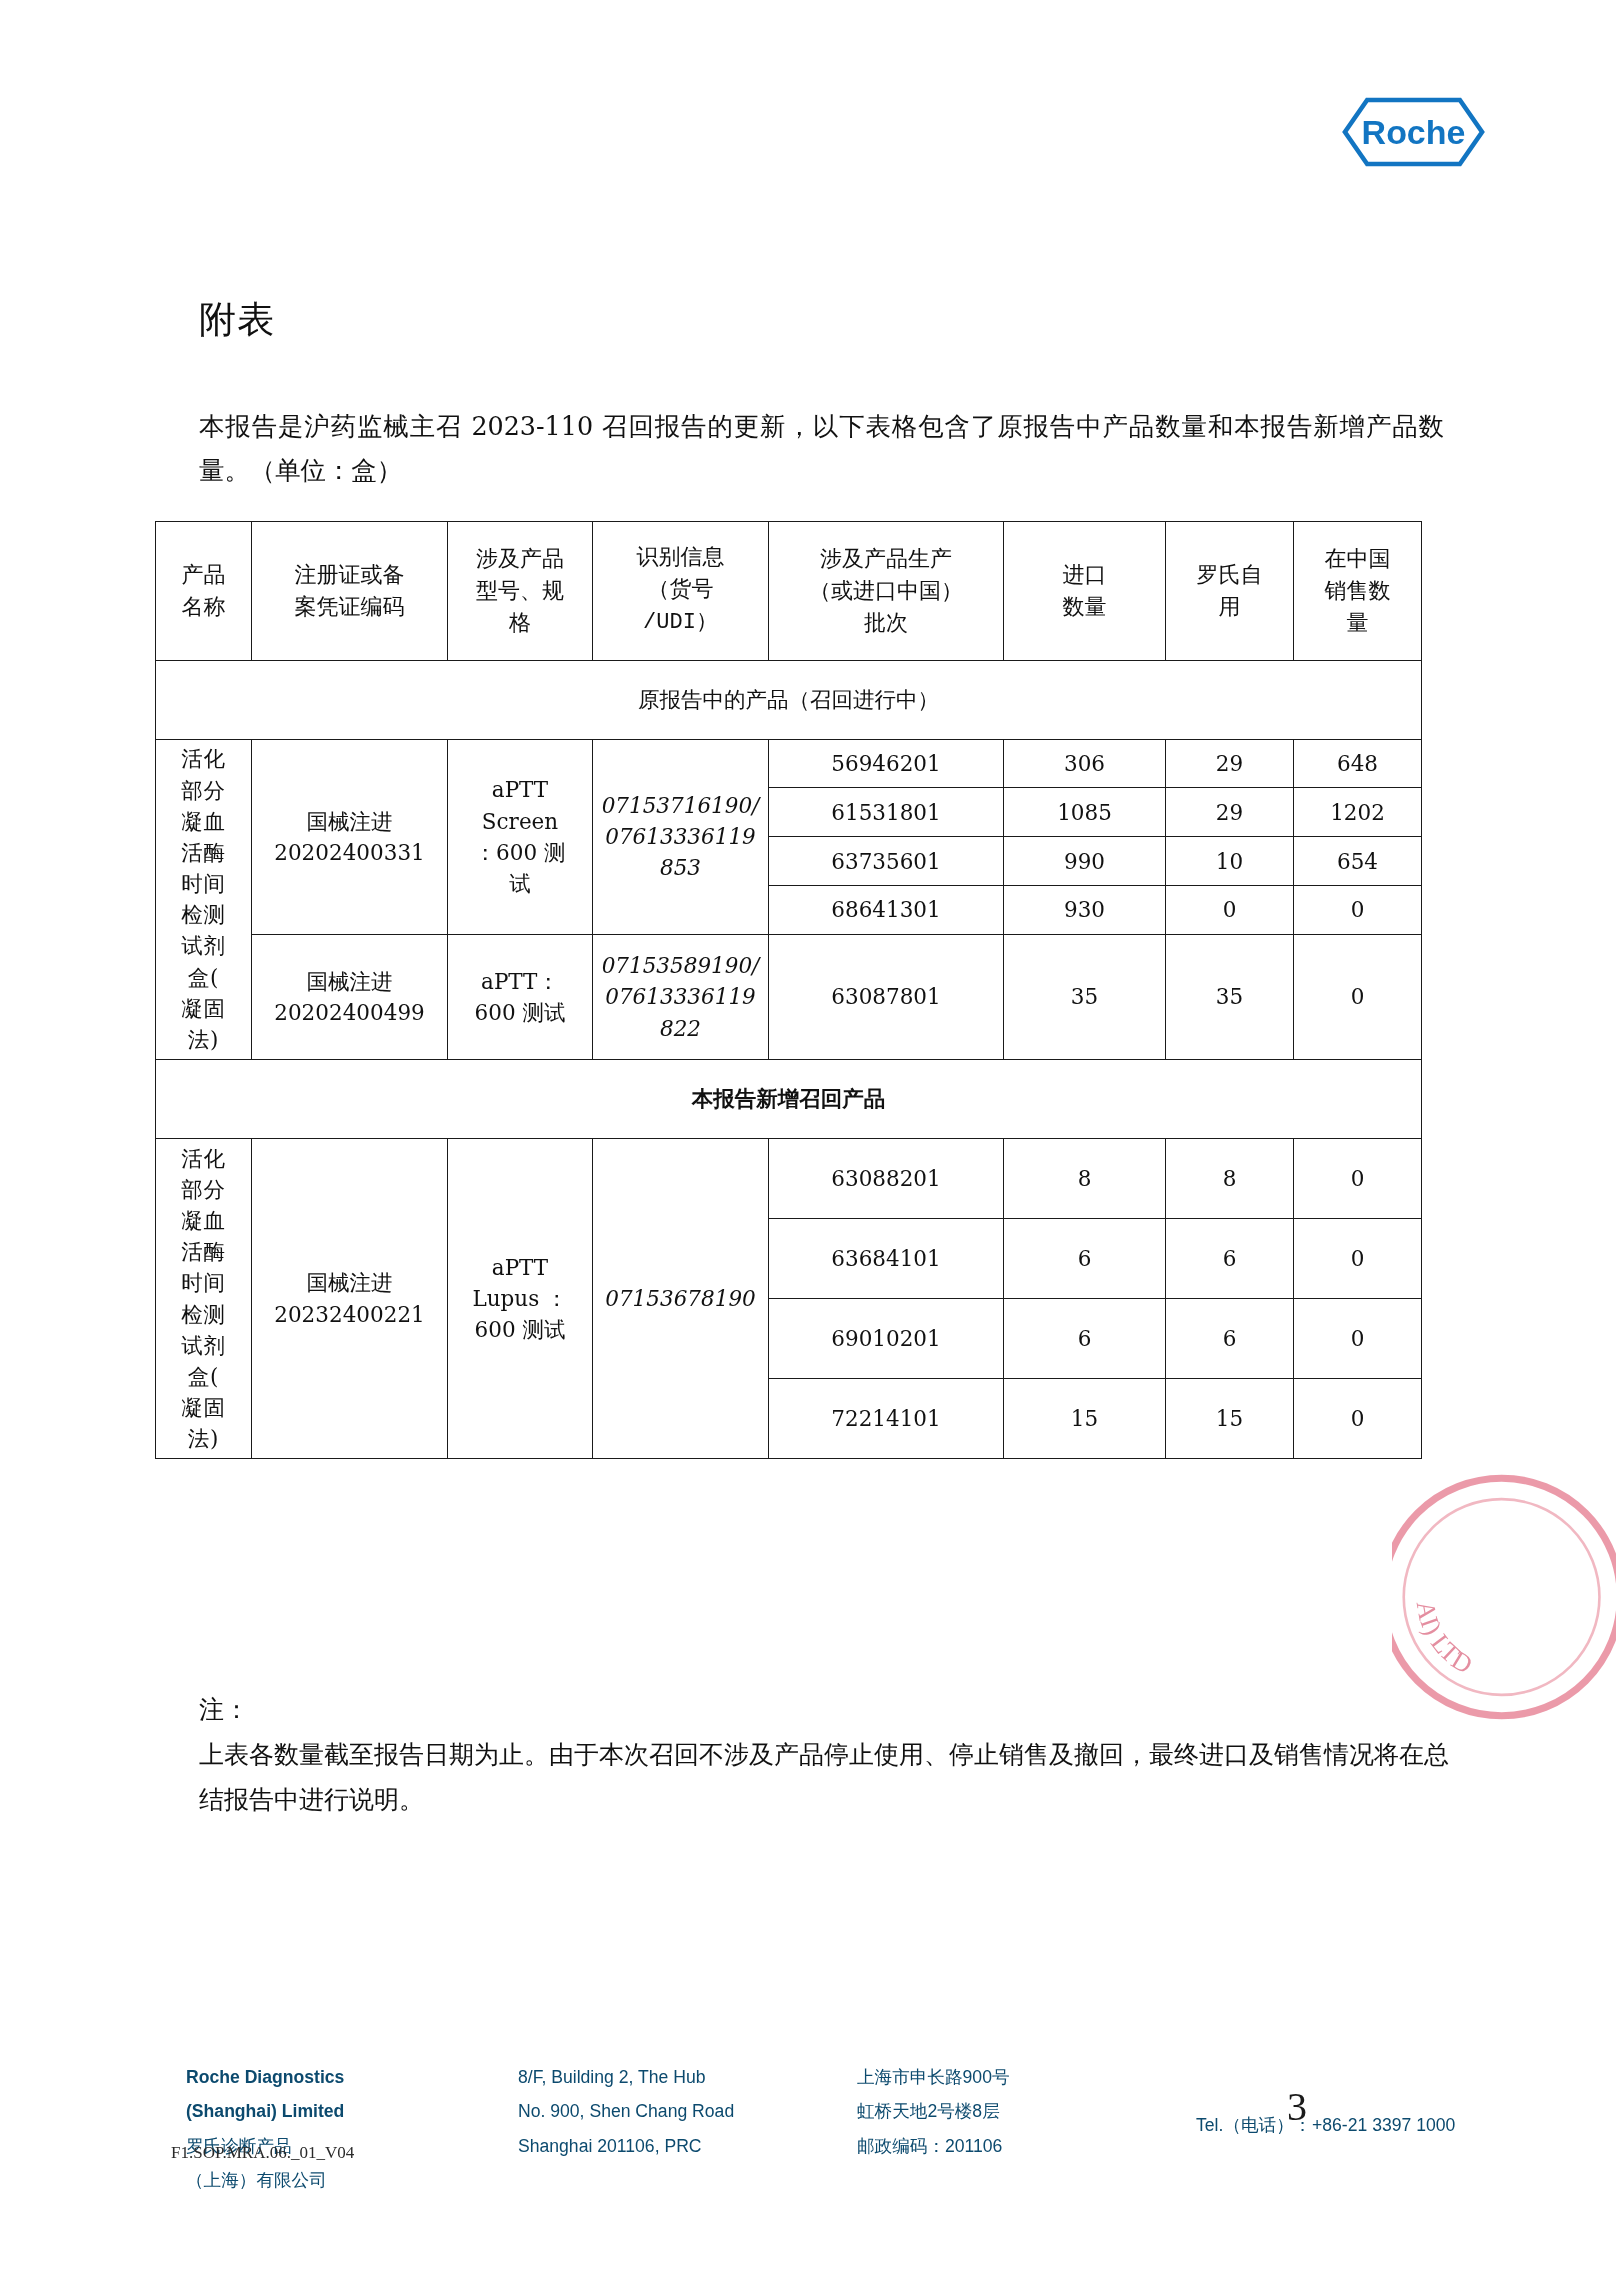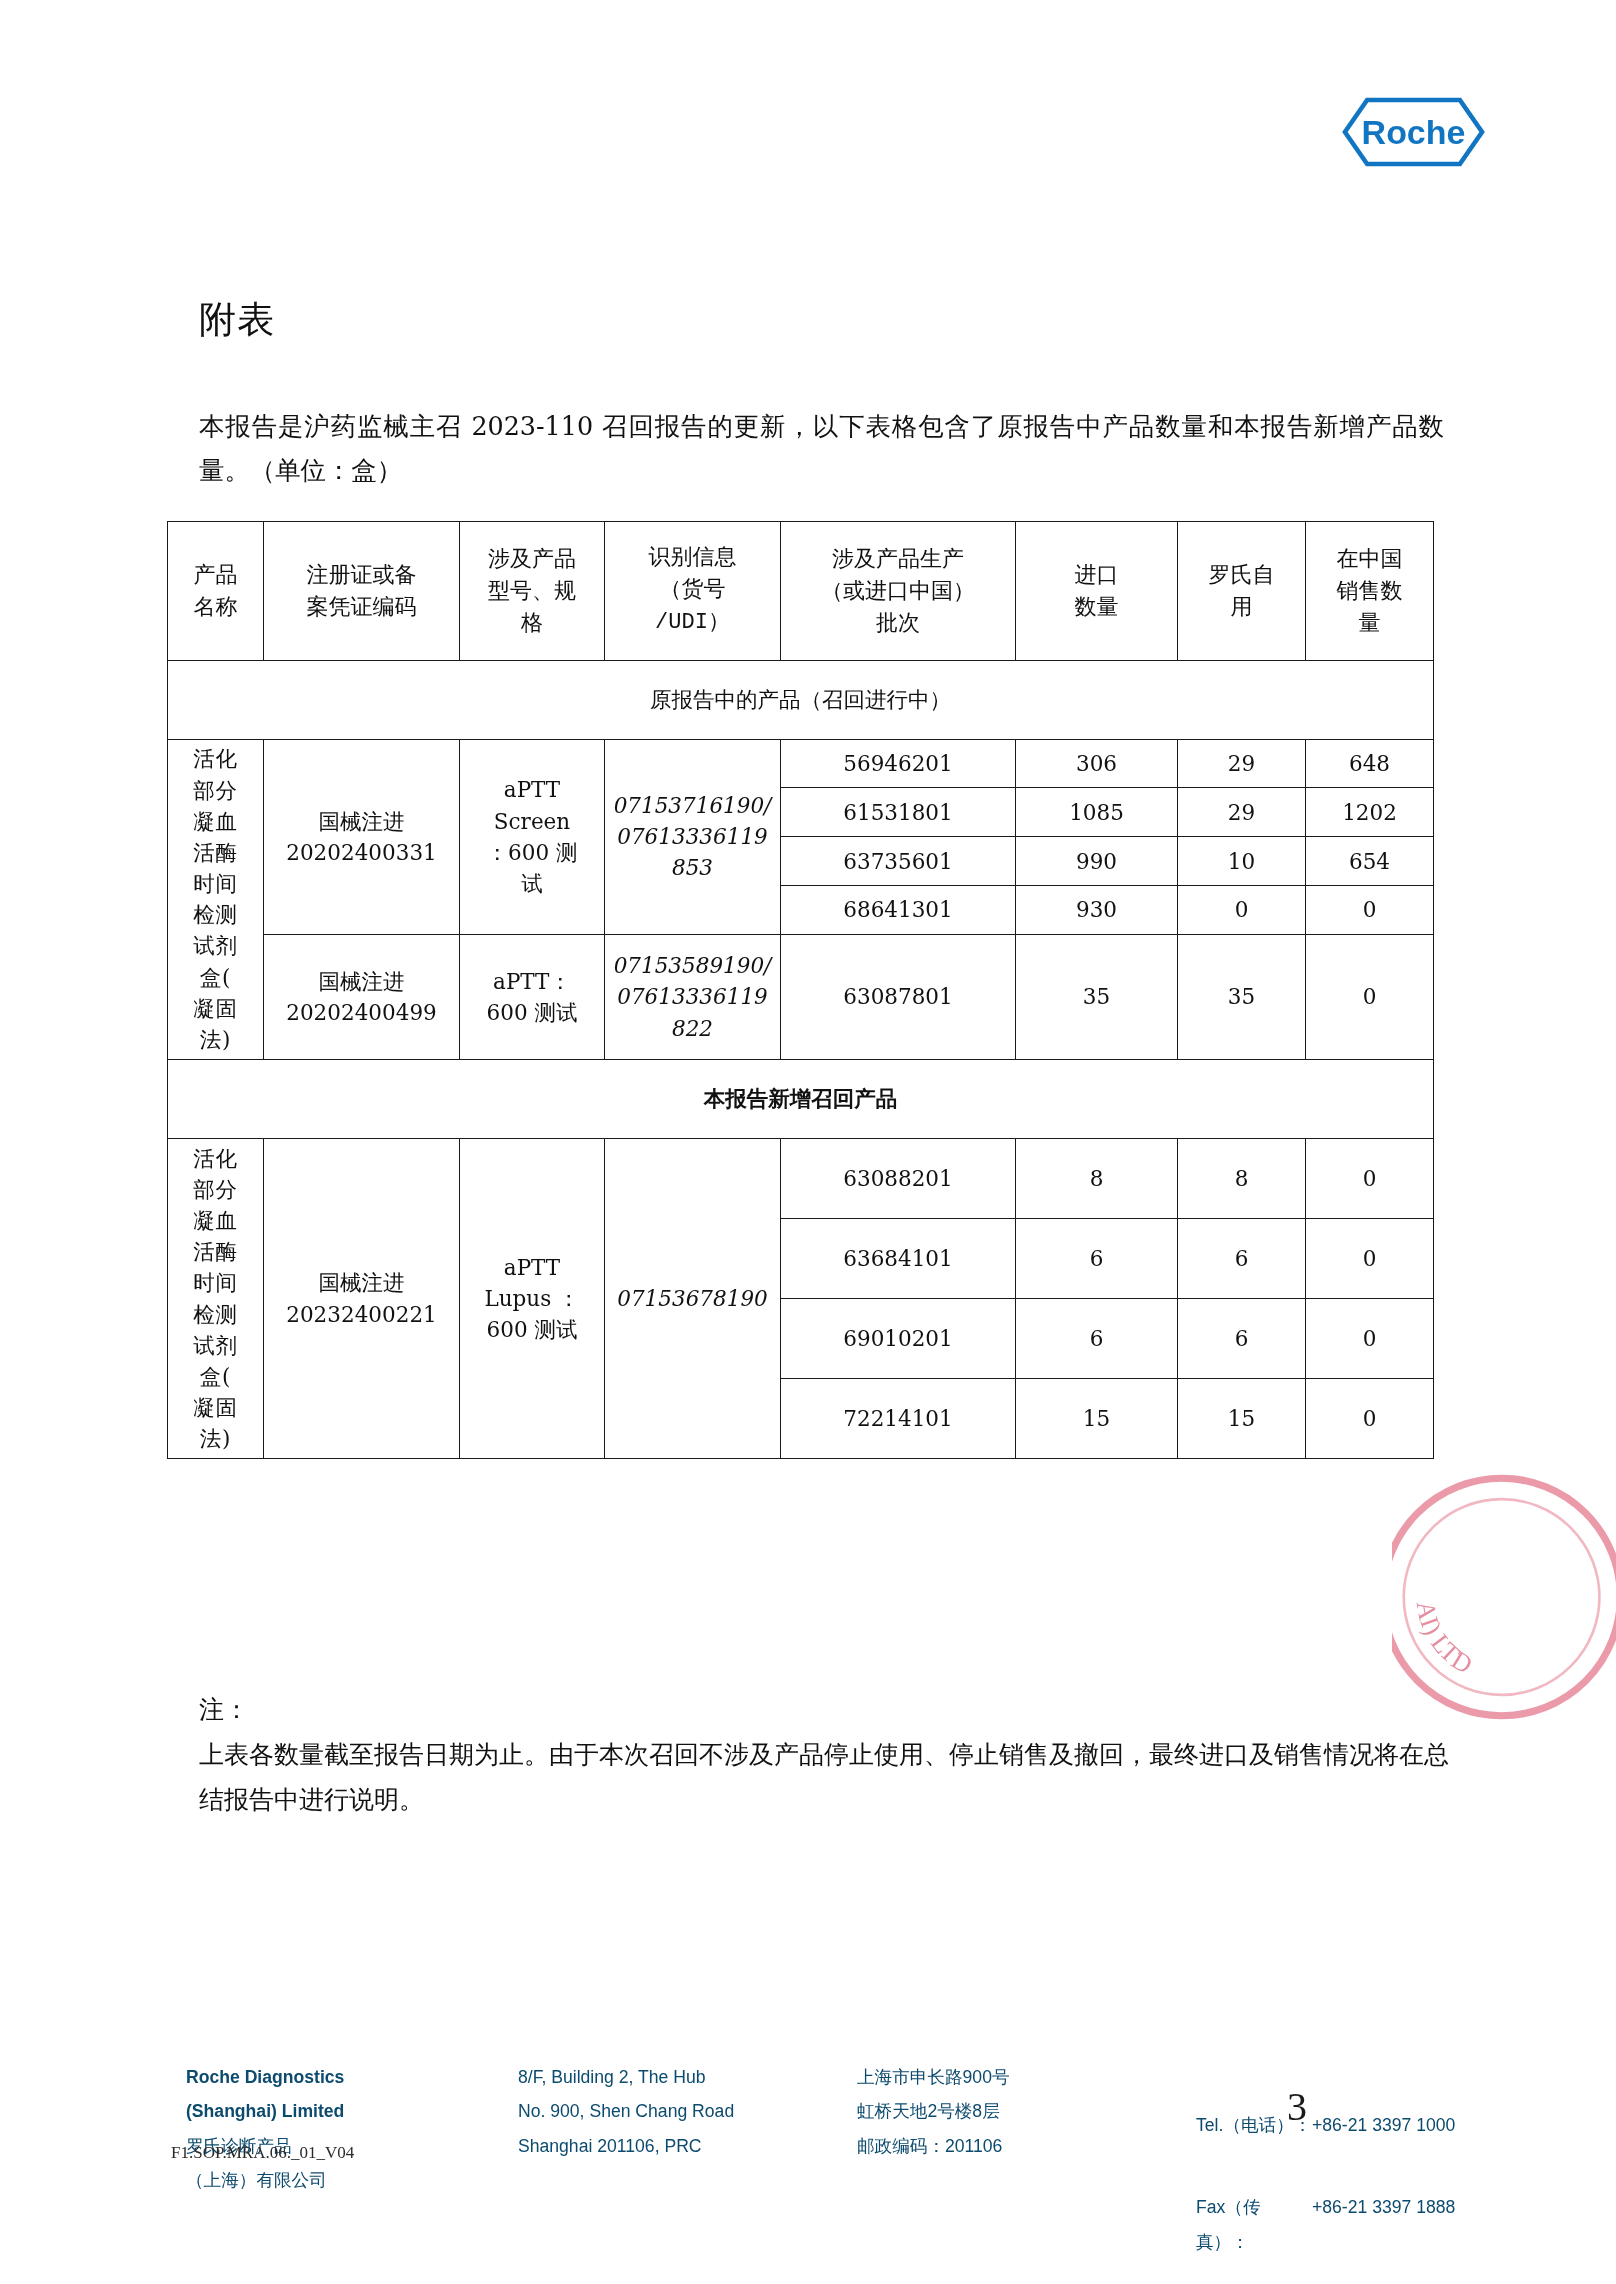--- a/index.html
+++ b/index.html
@@ -49,21 +49,21 @@
     font-size: 25.4px;
     line-height: 1.75;
     text-align: justify;
     font-family: "DejaVu Serif", "Liberation Serif", serif;
   }
 
   
   .tbl-wrap {
     position: absolute;
     top: 521px;
-    left: 167px;
+    left: 155px;
     width: 1072px;
   }
   table.main {
     border-collapse: collapse;
     width: 100%;
     table-layout: fixed;
     font-family: "DejaVu Serif", "Liberation Serif", serif;
   }
   table.main td, table.main th {
     border: 1.3px solid #1a1a1a;
@@ -305,24 +305,20 @@
     <div class="col col-3">
       <div>上海市申长路900号</div>
       <div>虹桥天地2号楼8层</div>
       <div>邮政编码：201106</div>
     </div>
     <div class="col col-4">
       <div class="tel-row">
         <span class="lbl">Tel.（电话）：</span>
         <span>+86-21 3397 1000</span>
       </div>
-      <div class="tel-row">
-        <span class="lbl">Fax（传真）：</span>
-        <span>+86-21 3397 1888</span>
-      </div>
     </div>
   </div>
 
   <div class="doccode">F1.SOP.MRA.06._01_V04</div>
   <div class="pagenum">3</div>
 
 </div>
 
 
 </body></html>

